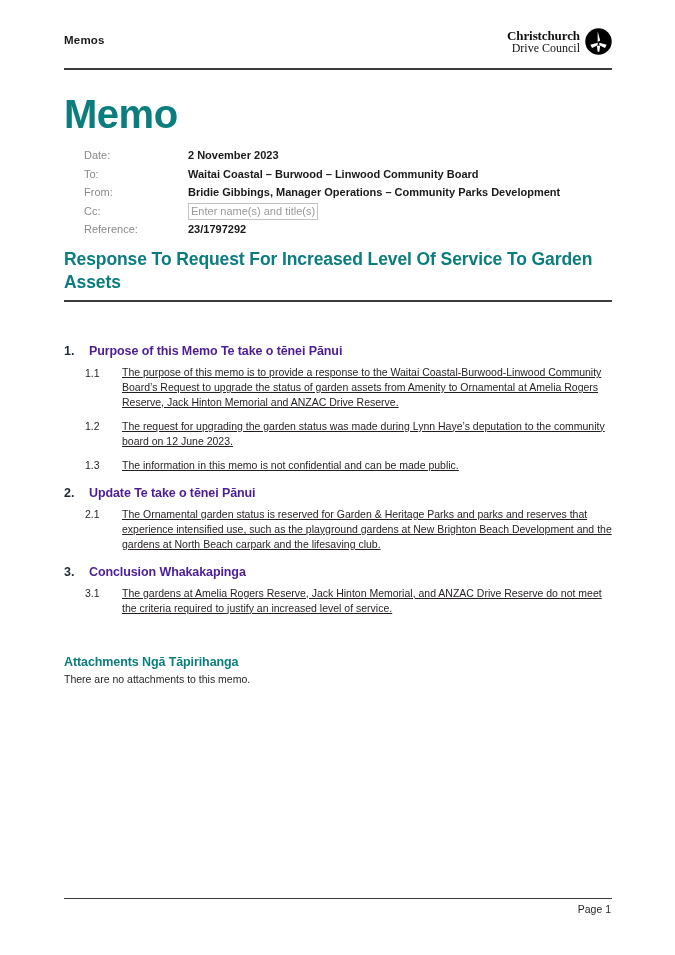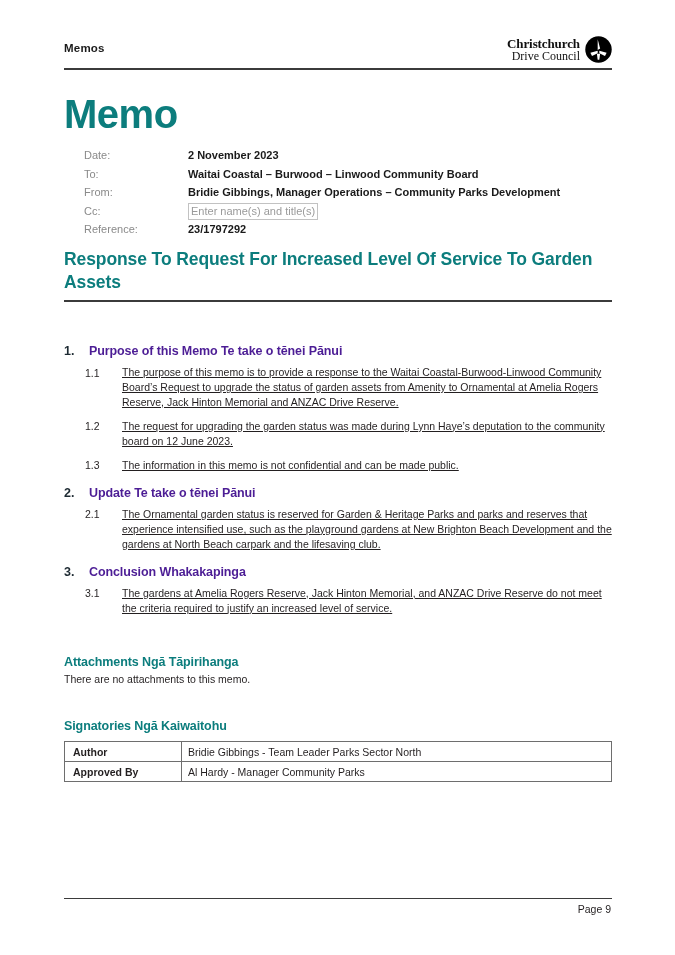--- a/index.html
+++ b/index.html
@@ -20,21 +20,21 @@
     left: 0; top: 0;
     width: 675px;
     height: 955px;
     background: #ffffff;
   }
 
   
   .running-header {
     position: absolute;
     left: 64px;
-    top: 40px;
+    top: 32px;
     width: 548px;
     height: 30px;
   }
   .running-header-title {
     position: absolute;
     left: 0; top: 2px;
     font-size: 11.5px;
     font-weight: bold;
     letter-spacing: 0.2px;
     color: #1a1a1a;
@@ -343,32 +343,17 @@
       </div>
     </div>
 
   </div>
 
   <div class="attachments">
     <div class="sub-head">Attachments Ngā Tāpirihanga</div>
     <div class="sub-text">There are no attachments to this memo.</div>
   </div>
 
-  <div class="signatories">
-    <div class="sub-head">Signatories Ngā Kaiwaitohu</div>
-    <table class="sig-table">
-      <tbody>
-        <tr>
-          <td class="k">Author</td>
-          <td>Bridie Gibbings - Team Leader Parks Sector North</td>
-        </tr>
-        <tr>
-          <td class="k">Approved By</td>
-          <td>Al Hardy - Manager Community Parks</td>
-        </tr>
-      </tbody>
-    </table>
-  </div>
 
   <div class="rule-footer"></div>
-  <div class="footer-page">Page 9</div>
+  <div class="footer-page">Page 1</div>
 
 </div>
 
 </body></html>

